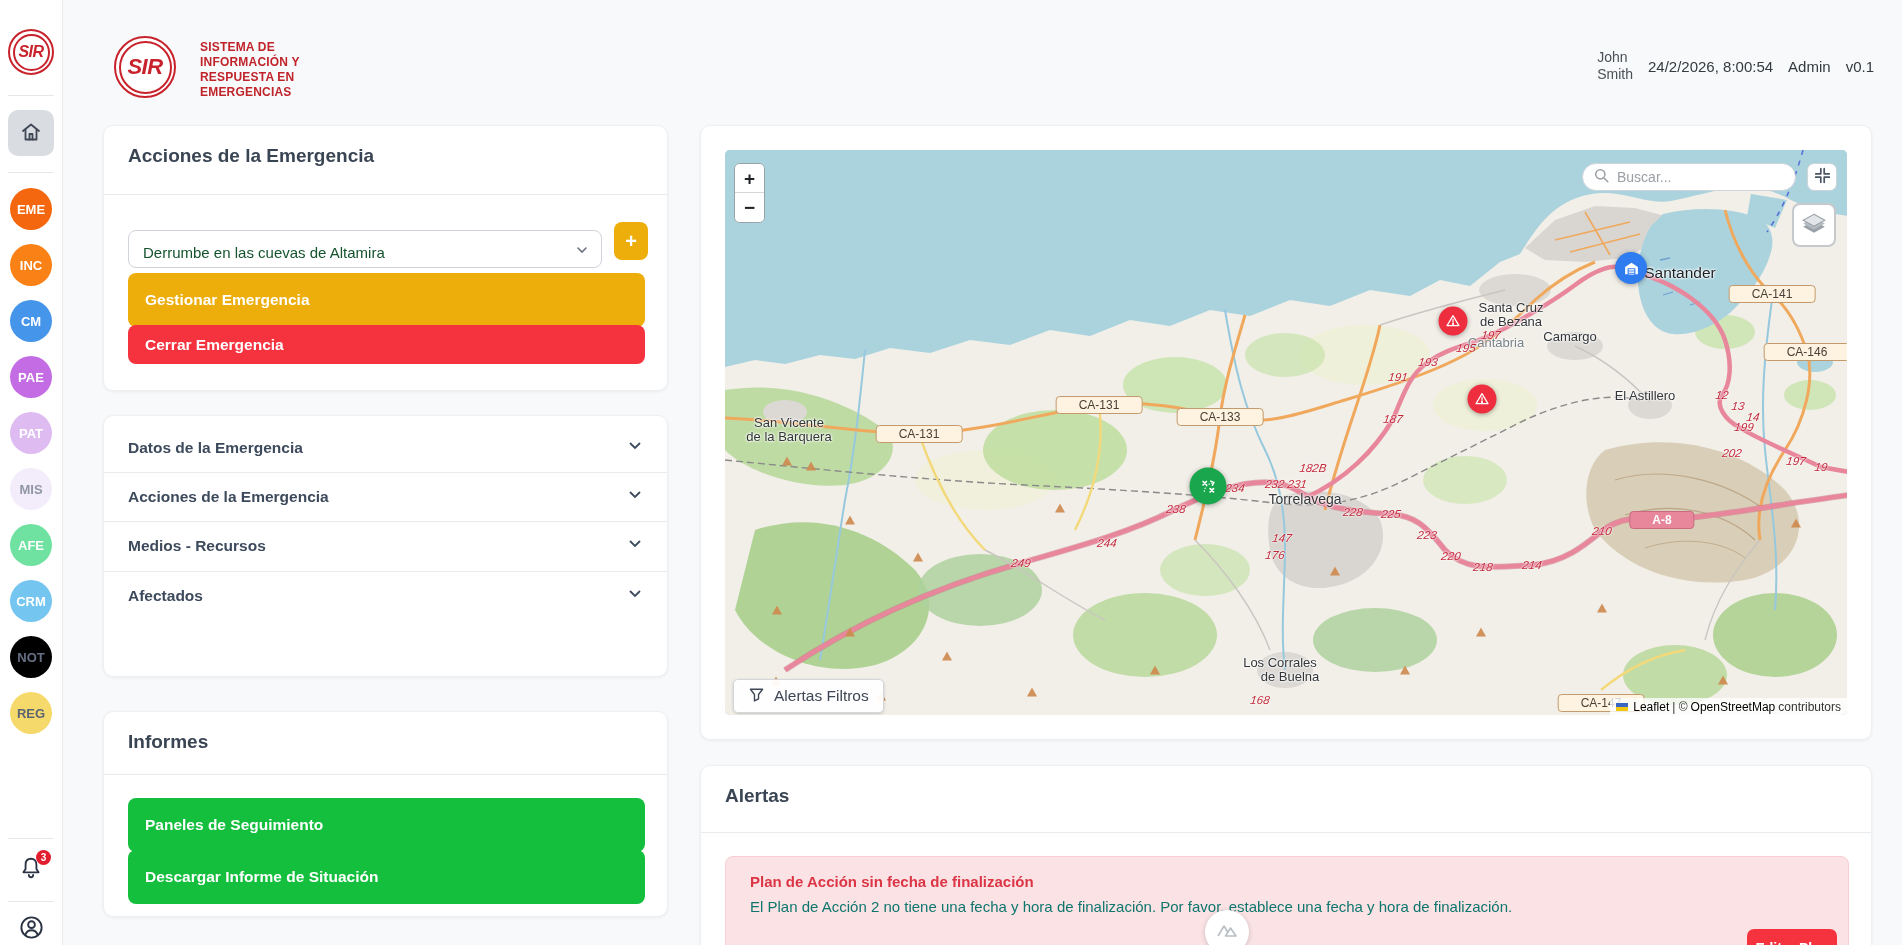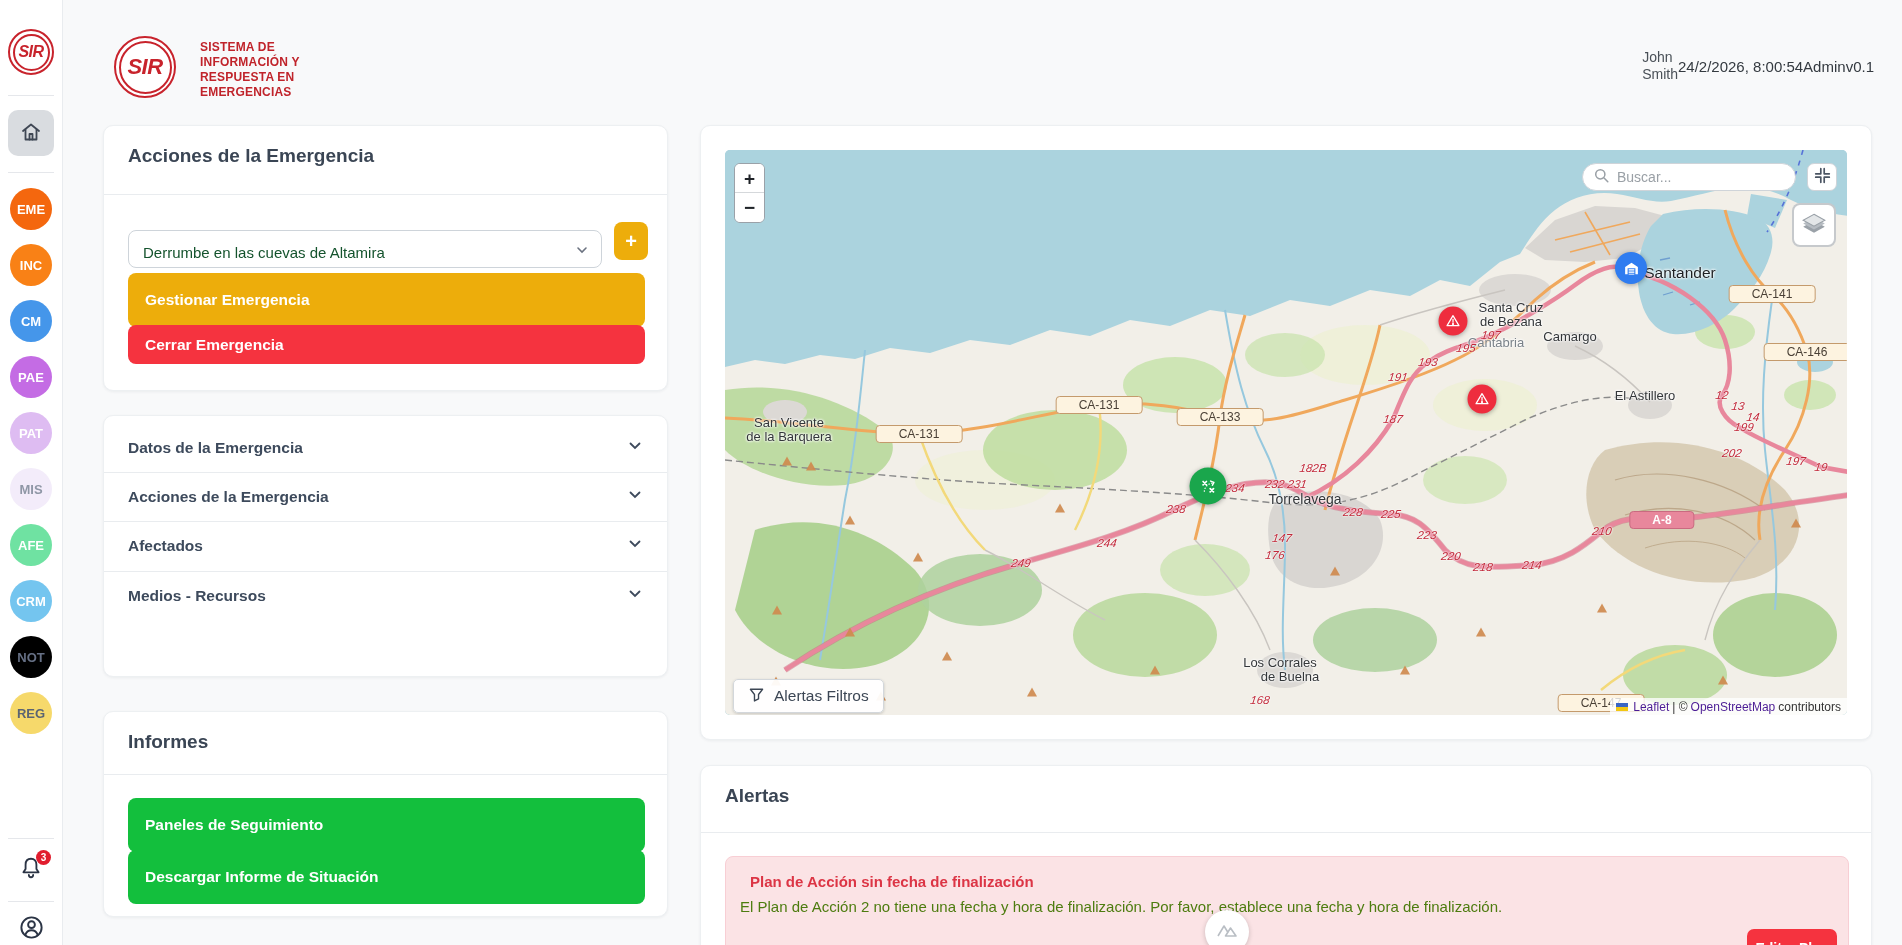--- a/index.html
+++ b/index.html
@@ -27,21 +27,21 @@
   .bell-badge { position:absolute; top:-5px; right:-7px; width:15px; height:15px; border-radius:50%;
                 background:#e11d2e; color:#fff; font-size:10px; font-weight:700;
                 display:flex; align-items:center; justify-content:center; }
   .account-btn { margin:12px 0 0; cursor:pointer; }
 
   
   .hd-logo { position:absolute; left:114px; top:36px; width:62px; height:62px; }
   .hd-logo span { font-size:22px; }
   .hd-logo-text { position:absolute; left:200px; top:40px; color:#c0242b; font-weight:700;
                   font-size:12px; line-height:15px; letter-spacing:.2px; }
-  .user-meta { position:absolute; top:49px; right:28px; display:flex; align-items:center; color:#343a40; }
+  .user-meta { position:absolute; top:49px; right:28px; display:flex; align-items:center; gap:15px; color:#343a40; }
   .user-name { font-size:14px; line-height:17px; color:#495057; text-align:left; }
   .user-meta .meta { font-size:15px; }
 
   
   .card { position:absolute; background:#fff; border:1px solid #edf0f2; border-radius:10px;
           box-shadow:0 1px 3px rgba(25,35,55,.06); }
   .card-title { position:absolute; left:24px; top:19px; font-size:19px; font-weight:600; color:#3a4554; }
   .card-hr { position:absolute; left:0; right:0; height:1px; background:#e9ecef; }
 
   #card-actions { left:103px; top:125px; width:565px; height:266px; }
@@ -101,30 +101,30 @@
                   justify-content:center; cursor:pointer; }
   .layers-btn { position:absolute; top:53px; right:11px; width:44px; height:44px; background:#fff;
                 border:2px solid rgba(160,165,170,.6); border-radius:8px; display:flex; align-items:center;
                 justify-content:center; cursor:pointer; }
   .filters-btn { position:absolute; left:8px; bottom:2px; height:34px; background:rgba(255,255,255,.94);
                  border:1px solid #d3d7db; border-radius:5px; box-shadow:0 1px 3px rgba(0,0,0,.18);
                  display:flex; align-items:center; gap:9px; padding:0 14px; font-size:15.5px; color:#3c4654;
                  cursor:pointer; font-family:"Liberation Sans",sans-serif; }
   .attrib { position:absolute; right:0; bottom:0; height:17px; background:rgba(255,255,255,.78);
             display:flex; align-items:center; padding:0 6px; font-size:12px; color:#333; gap:3px; }
-  .attrib a { color:#4c1d95; text-decoration:none; cursor:pointer; }
+  .attrib a { color:#000000; text-decoration:none; cursor:pointer; }
   .ua-flag { display:inline-block; width:12px; height:8px; margin-right:2px;
              background:linear-gradient(#3a66c4 0 50%, #f2c712 50% 100%); }
 
   
   #card-alerts { left:700px; top:765px; width:1172px; height:260px; }
   .alert-box { position:absolute; left:24px; top:90px; width:1124px; height:150px; background:#fbe3e5;
                border:1px solid #f8ced4; border-radius:8px; }
   .alert-title { position:absolute; left:24px; top:16px; font-size:15px; font-weight:700; color:#dc3545; }
-  .alert-msg { position:absolute; left:14px; top:41px; font-size:15px; color:#4d7c0f; }
+  .alert-msg { position:absolute; left:24px; top:41px; font-size:15px; color:#0f766e; }
   .alert-edit { position:absolute; left:1021px; top:72px; width:90px; height:38px; background:#f5333f;
                 border:none; border-radius:7px; color:#fff; font-weight:700; font-size:14px; cursor:pointer;
                 font-family:"Liberation Sans",sans-serif; }
   .scroll-fab { position:absolute; left:479px; top:53px; width:44px; height:44px; border-radius:50%;
                 background:#fff; box-shadow:0 1px 5px rgba(0,0,0,.2); display:flex; align-items:flex-start;
                 justify-content:center; padding-top:8px; cursor:pointer; }
 </style>
 </head>
 <body>
 
@@ -218,27 +218,27 @@
           <path d="M3.5 5.5 L8 10 L12.5 5.5"></path>
         </svg></span>
     </div>
     <div class="acc-row">
       <span class="lbl">Acciones de la Emergencia</span>
       <span><svg width="16" height="16" viewBox="0 0 16 16" fill="none" stroke="#3d4a5c" stroke-width="1.8" stroke-linecap="round">
           <path d="M3.5 5.5 L8 10 L12.5 5.5"></path>
         </svg></span>
     </div>
     <div class="acc-row">
-      <span class="lbl">Afectados</span>
+      <span class="lbl">Medios - Recursos</span>
       <span><svg width="16" height="16" viewBox="0 0 16 16" fill="none" stroke="#3d4a5c" stroke-width="1.8" stroke-linecap="round">
           <path d="M3.5 5.5 L8 10 L12.5 5.5"></path>
         </svg></span>
     </div>
     <div class="acc-row">
-      <span class="lbl">Medios - Recursos</span>
+      <span class="lbl">Afectados</span>
       <span><svg width="16" height="16" viewBox="0 0 16 16" fill="none" stroke="#3d4a5c" stroke-width="1.8" stroke-linecap="round">
           <path d="M3.5 5.5 L8 10 L12.5 5.5"></path>
         </svg></span>
     </div>
   </section>
 
 <section class="card" id="card-reports">
   <div class="card-title">Informes</div>
   <div class="card-hr" style="top:62px"></div>
   <div id="report-buttons">

